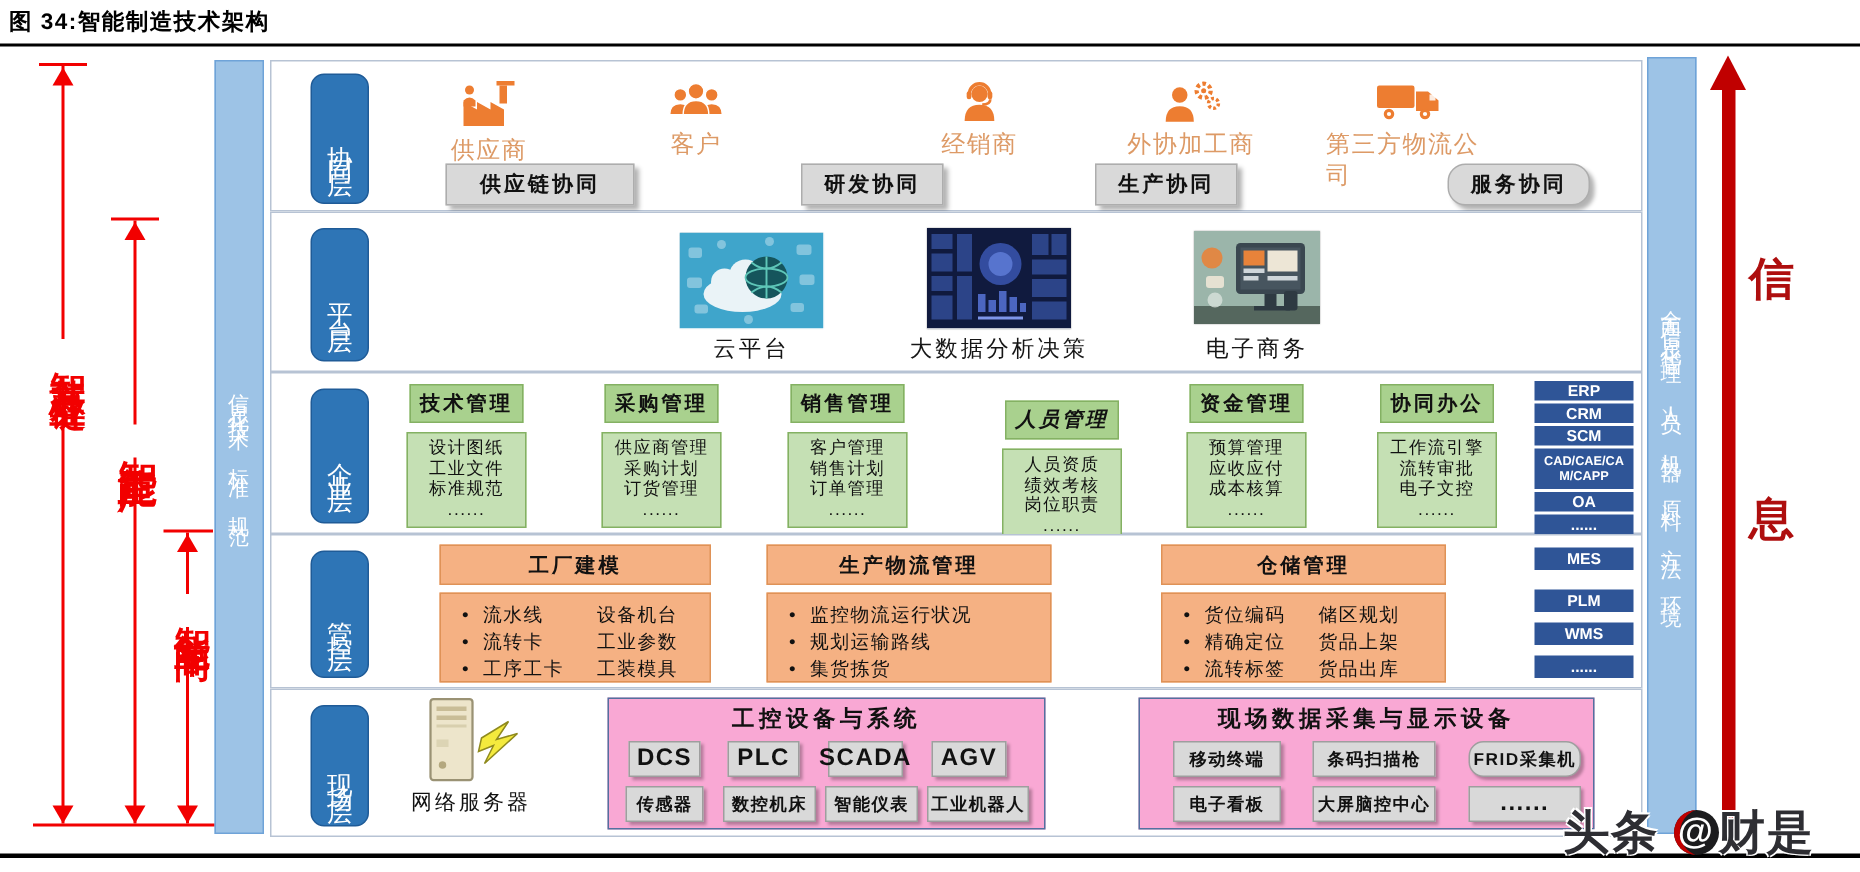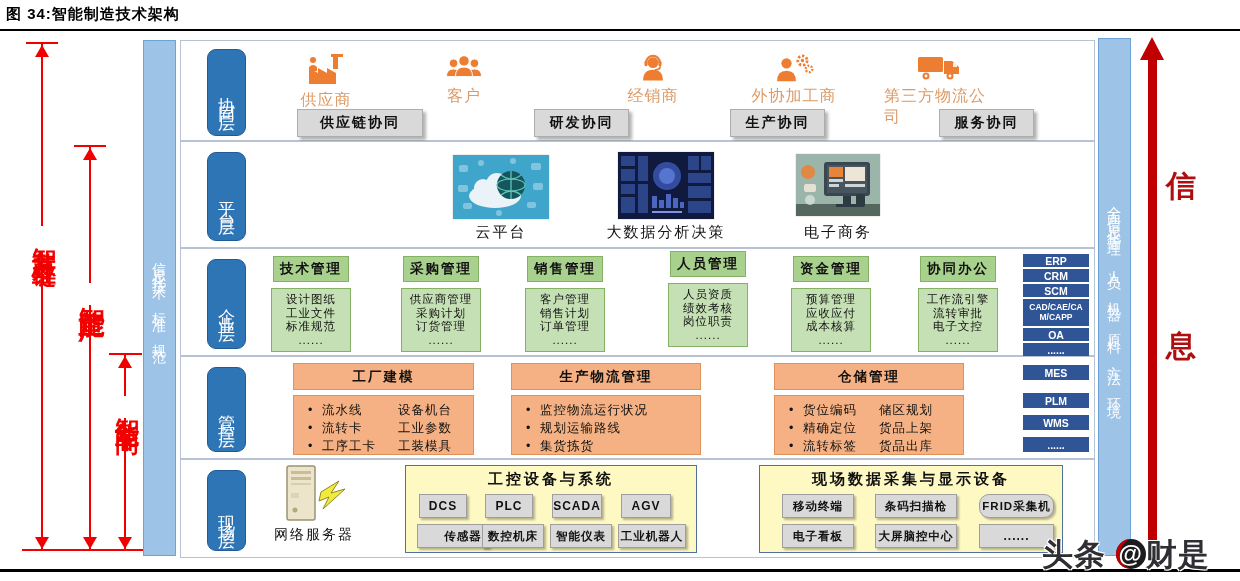--- a/index.html
+++ b/index.html
@@ -37,24 +37,24 @@
   
   .org-group{position:absolute;}
   .orange-title{height:25px;background:#F5B183;border:1px solid #df9257;display:flex;align-items:center;justify-content:center;
                 font-size:13.5px;font-weight:600;letter-spacing:2px;}
   .orange-body{margin-top:5px;height:60px;background:#F5B183;border:1px solid #df9257;padding:5px 0 0 14px;box-sizing:border-box;}
   .b-row{display:flex;font-size:12.5px;line-height:18px;letter-spacing:1px;}
   .b-row .dot{width:14px;}
   .b-row .bl{width:76px;}
   .b-row .bl.wide{width:160px;}
   
-  .fieldbox{position:absolute;border:1px solid #53719f;background:#fef9c3;box-sizing:border-box;}
+  .fieldbox{position:absolute;border:1px solid #53719f;background:#f9a8d4;box-sizing:border-box;}
   .fieldbox .ftitle{text-align:center;font-size:15px;font-weight:600;margin-top:4px;letter-spacing:3px;}
   .fbtn{position:absolute;height:22px;background:#D9D9D9;border:1px solid #9e9e9e;box-shadow:2px 2px 2px rgba(0,0,0,.28);
-        display:flex;align-items:center;justify-content:center;font-size:12px;font-weight:600;letter-spacing:1px;}
+        display:flex;align-items:center;justify-content:center;font-size:16px;font-weight:600;letter-spacing:1px;}
   .server-label{position:absolute;font-size:14px;letter-spacing:2px;font-weight:500;text-align:center;}
   
   .side-bar{position:absolute;width:33px;background:#9DC3E6;border:1px solid #6fa3d8;box-sizing:border-box;
             display:flex;align-items:center;justify-content:center;}
   .side-bar span{color:#fff;font-size:14px;letter-spacing:6px;}
   
   .rline{position:absolute;background:#F20000;}
   .tri-up{position:absolute;width:0;height:0;border-left:7px solid transparent;border-right:7px solid transparent;border-bottom:12px solid #F20000;}
   .tri-down{position:absolute;width:0;height:0;border-left:7px solid transparent;border-right:7px solid transparent;border-top:12px solid #F20000;}
   .red-label{position:absolute;color:#F20000;font-weight:bold;background:#fff;padding:3px 0;letter-spacing:4px;}
@@ -166,21 +166,21 @@
             <circle cx="33" cy="23" r="1.4" fill="#fff"></circle>
         <rect x="36" y="10" width="4" height="4" fill="#fff" opacity=".85"></rect>
           </g>
       </svg>
       <div class="cap">第三方物流公司</div>
     </div>
 
     <div class="gray-btn" style="left:116px;width:124px;">供应链协同</div>
     <div class="gray-btn" style="left:353px;width:93px;">研发协同</div>
     <div class="gray-btn" style="left:549px;width:93px;">生产协同</div>
-    <div class="gray-btn" style="left:758px;width:93px;">服务协同</div>
+    <div class="gray-btn" style="left:784px;width:93px;border-radius:12px;">服务协同</div>
   </div>
 
   <div class="row" style="top:141px;height:107px;">
     <div class="layer-label" style="top:10px;height:87px;">
       <span class="vtext">平台层</span>
     </div>
 
     <svg class="pimg" style="left:272px;top:13px;" width="96" height="64" viewBox="0 0 96 64">
       <rect width="96" height="64" fill="#3FA5CB"></rect>
       <g fill="#fff" opacity="0.35">
@@ -277,21 +277,21 @@
     <div class="ent-col" style="left:344px;top:0;">
       <div class="green-title" style="margin-top:7px;">销售管理</div>
       <div class="green-body">
         <div>客户管理</div>
         <div>销售计划</div>
         <div>订单管理</div>
         <div>......</div>
       </div>
     </div>
     <div class="ent-col" style="left:487px;top:0;">
-      <div class="green-title" style="margin-top:2px;">人员管理</div>
+      <div class="green-title" style="margin-top:18px;font-style:italic;">人员管理</div>
       <div class="green-body">
         <div>人员资质</div>
         <div>绩效考核</div>
         <div>岗位职责</div>
         <div>......</div>
       </div>
     </div>
     <div class="ent-col" style="left:610px;top:0;">
       <div class="green-title" style="margin-top:7px;">资金管理</div>
       <div class="green-body">
@@ -405,21 +405,21 @@
       <polygon points="52,28 70,17 62,29 76,25 54,45 60,33 50,37" fill="#F4EA3D" stroke="#8f8a1e" stroke-width="1"></polygon>
     </svg>
     <div class="server-label" style="left:68px;top:66px;width:130px;">网络服务器</div>
 
     <div class="fieldbox" style="left:224px;top:5px;width:292px;height:88px;">
       <div class="ftitle">工控设备与系统</div>
       <div class="fbtn" style="left:13px;top:28px;width:46px;">DCS</div>
       <div class="fbtn" style="left:79px;top:28px;width:46px;">PLC</div>
       <div class="fbtn" style="left:146px;top:28px;width:48px;">SCADA</div>
       <div class="fbtn" style="left:215px;top:28px;width:48px;">AGV</div>
-      <div class="fbtn" style="left:11px;top:58px;width:50px;font-size:11.5px;padding-left:20px;">传感器</div>
+      <div class="fbtn" style="left:11px;top:58px;width:50px;font-size:11.5px;">传感器</div>
       <div class="fbtn" style="left:76px;top:58px;width:60px;font-size:11.5px;">数控机床</div>
       <div class="fbtn" style="left:144px;top:58px;width:60px;font-size:11.5px;">智能仪表</div>
       <div class="fbtn" style="left:212px;top:58px;width:66px;font-size:11.5px;">工业机器人</div>
     </div>
 
     <div class="fieldbox" style="left:578px;top:5px;width:304px;height:88px;">
       <div class="ftitle">现场数据采集与显示设备</div>
       <div class="fbtn" style="left:22px;top:28px;width:70px;font-size:11.5px;">移动终端</div>
       <div class="fbtn" style="left:115px;top:28px;width:80px;font-size:11.5px;">条码扫描枪</div>
       <div class="fbtn" style="left:219px;top:28px;width:73px;font-size:11.5px;border-radius:10px;">FRID采集机</div>

